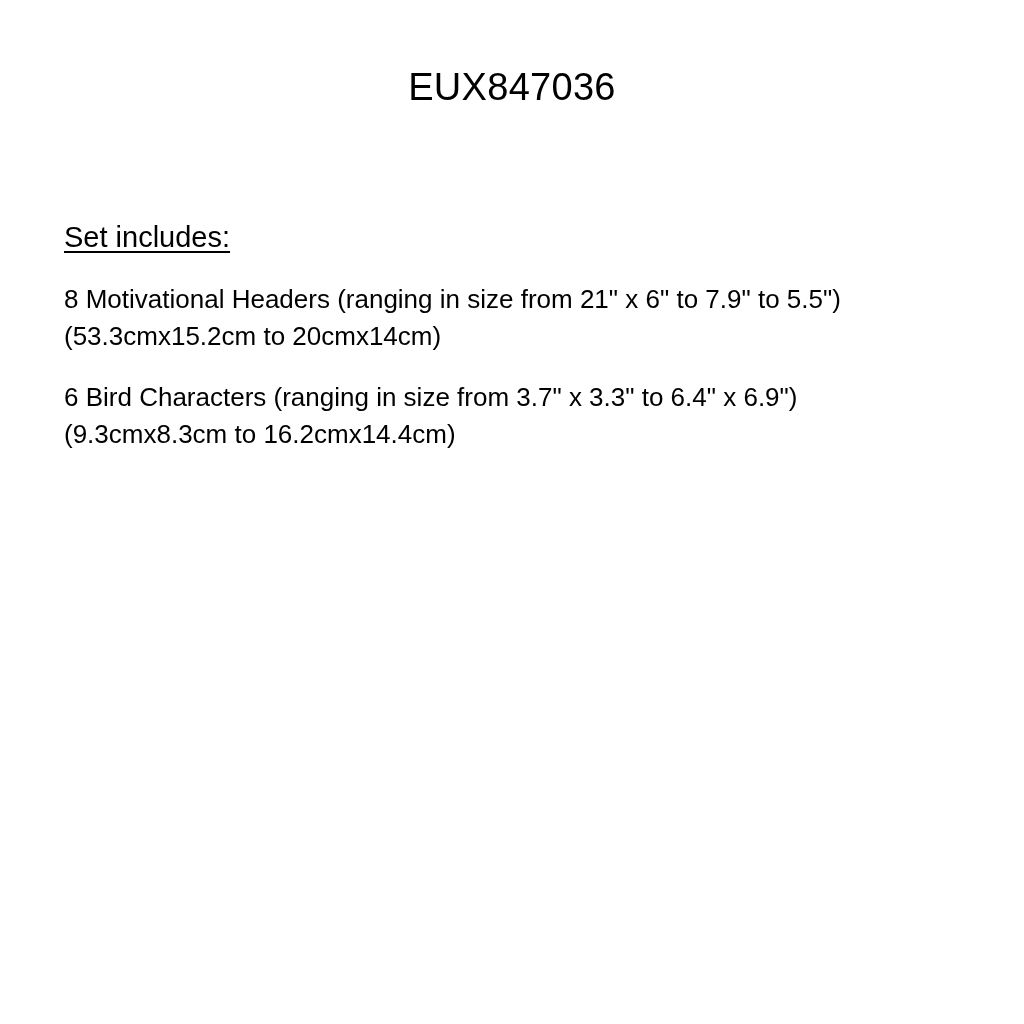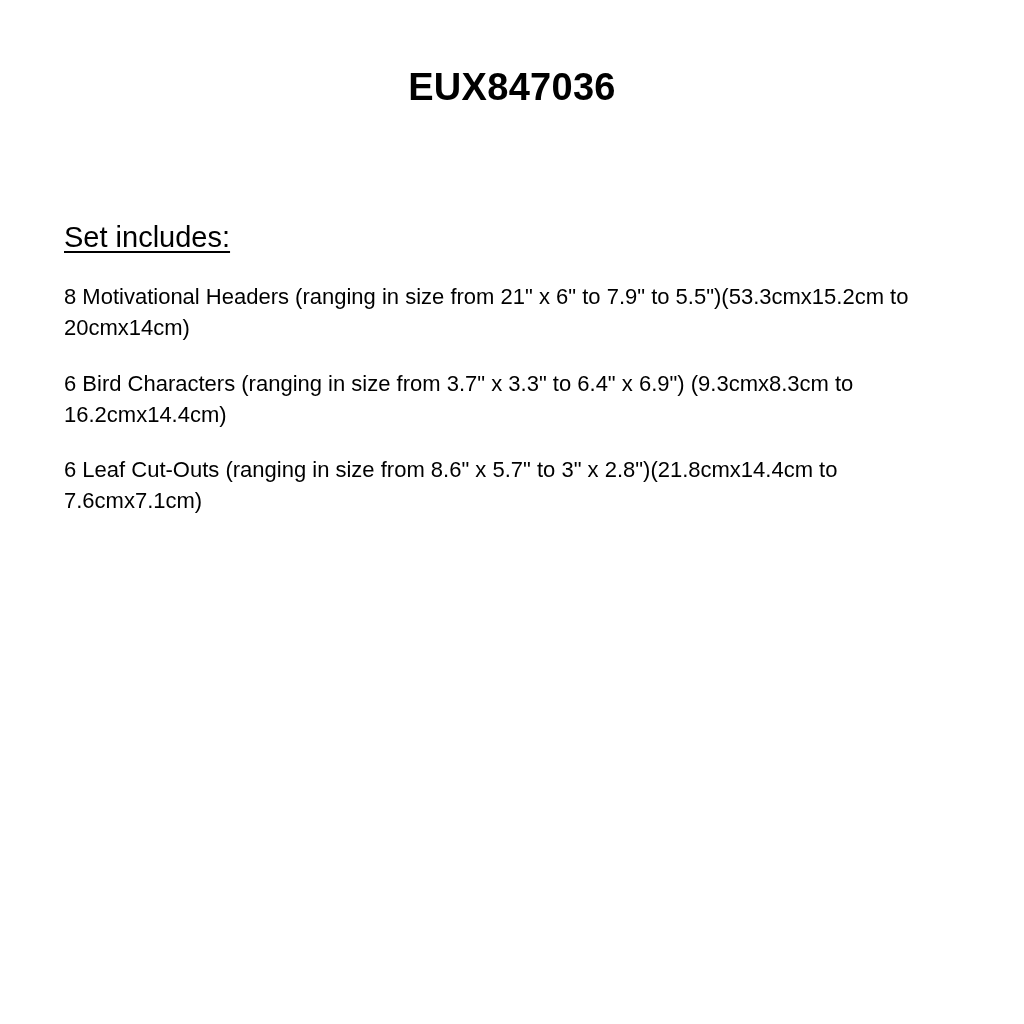--- a/index.html
+++ b/index.html
@@ -21,40 +21,40 @@
     box-sizing: border-box;
     overflow: hidden;
   }
   .doc-title {
     position: absolute;
     top: 66px;
     left: 0;
     width: 1024px;
     text-align: center;
     font-size: 38px;
-    font-weight: bold;
+    font-weight: normal;
     letter-spacing: 0.3px;
     color: #000000;
   }
   .content {
     position: absolute;
     top: 202px;
     left: 64px;
     width: 900px;
   }
   .section-heading {
     font-size: 29px;
     line-height: 1.25;
     text-decoration: underline;
     text-underline-offset: 4px;
     margin: 17px 0 26px 0;
     color: #000000;
   }
   .item {
-    font-size: 22px;
+    font-size: 26px;
     line-height: 1.42;
     margin: 0 0 24px 0;
     color: #000000;
     max-width: 890px;
   }
   .item:last-child {
     margin-bottom: 0;
   }
 </style>
 </head>
@@ -65,17 +65,16 @@
   <div class="doc-title">EUX847036</div>
 
   <div class="content">
 
     <div class="section-heading">Set includes:</div>
 
     <p class="item"> 8 Motivational Headers (ranging in size from 21" x 6" to 7.9" to 5.5")(53.3cmx15.2cm to 20cmx14cm)</p>
 
     <p class="item">6 Bird Characters (ranging in size from 3.7" x 3.3" to 6.4" x 6.9") (9.3cmx8.3cm to 16.2cmx14.4cm)</p>
 
-    <p class="item">6 Leaf Cut-Outs (ranging in size from 8.6" x 5.7" to 3" x 2.8")(21.8cmx14.4cm to 7.6cmx7.1cm)</p>
 
   </div>
 
 </div>
 
 </body></html>

